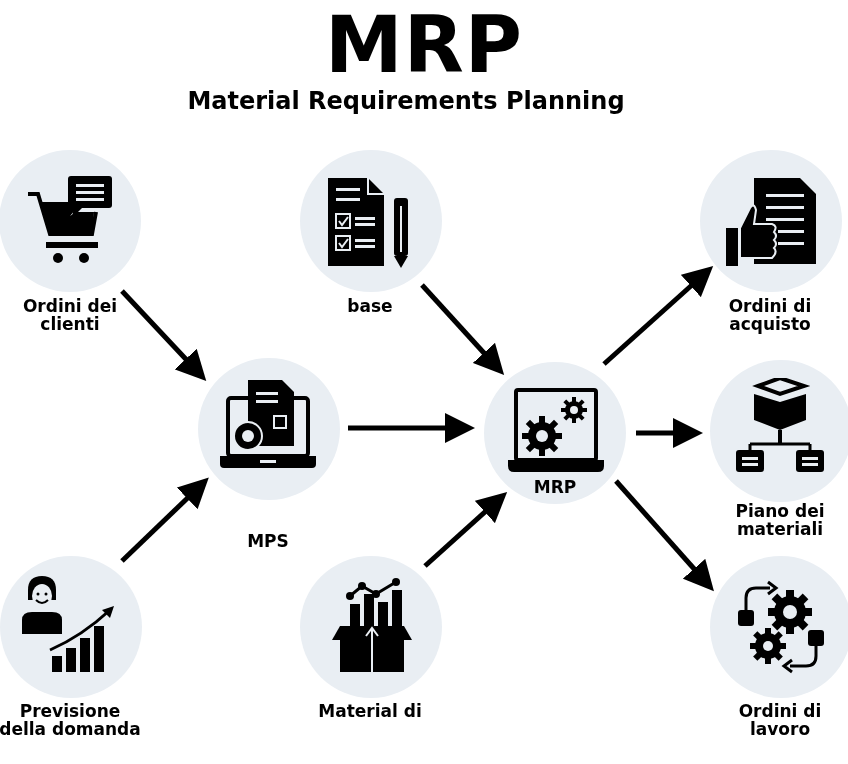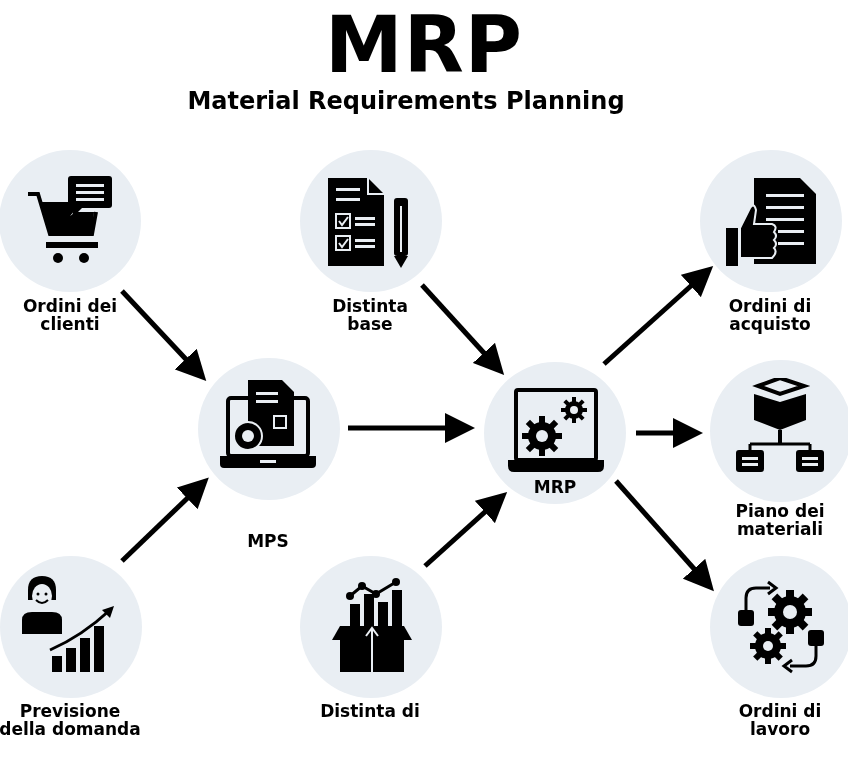--- a/index.html
+++ b/index.html
@@ -71,21 +71,20 @@
       <rect x="33" y="51" width="20" height="3" fill="#e9eef3"></rect>
     <rect x="14" y="64" width="14" height="14" fill="none" stroke="#e9eef3" stroke-width="2"></rect>
     <path d="M17,71 L20,75 L26,67" fill="none" stroke="#e9eef3" stroke-width="2"></path>
     <rect x="33" y="67" width="20" height="3" fill="#e9eef3"></rect>
       <rect x="33" y="73" width="20" height="3" fill="#e9eef3"></rect>
     <rect x="72" y="26" width="14" height="58" rx="3" fill="#000"></rect>
     <rect x="78" y="34" width="2" height="46" fill="#e9eef3"></rect>
     <path d="M72,84 H86 L79,96 z" fill="#000"></path>
   </svg>
   <div class="label" style="left:280px;top:297px;">
-    <div>Distinta</div>
     <div>base</div>
   </div>
 </div>
 
 <div class="node" style="left:0;top:0;">
   <div class="circle" style="left:700px;top:150px;"></div>
   <svg class="icon" style="left:722px;top:172px;" viewBox="0 0 100 100">
     <path d="M32,6 H78 L94,22 V92 H32 z" fill="#000"></path>
     <rect x="44" y="22" width="38" height="3" fill="#e9eef3"></rect>
     <rect x="44" y="34" width="38" height="3" fill="#e9eef3"></rect>
@@ -198,21 +197,21 @@
     <polyline points="28,20 40,10 54,18 74,6" fill="none" stroke="#000" stroke-width="3"></polyline>
     <circle cx="28" cy="20" r="4" fill="#000"></circle>
       <circle cx="40" cy="10" r="4" fill="#000"></circle>
     <circle cx="54" cy="18" r="4" fill="#000"></circle>
       <circle cx="74" cy="6" r="4" fill="#000"></circle>
     <path d="M18,50 H82 L90,64 H10 z" fill="#000"></path>
     <rect x="18" y="64" width="64" height="32" fill="#000"></rect>
     <path d="M50,52 V96 M44,60 L50,52 L56,60" fill="none" stroke="#e9eef3" stroke-width="2"></path>
   </svg>
   <div class="label" style="left:280px;top:702px;">
-    <div>Distinta di</div>
+    <div>Material di</div>
   </div>
 </div>
 
 <div class="node" style="left:0;top:0;">
   <div class="circle" style="left:710px;top:556px;"></div>
   <svg class="icon" style="left:730px;top:576px;" viewBox="0 0 100 100">
     <path d="M16,36 V22 Q16,12 26,12 H40" fill="none" stroke="#000" stroke-width="3"></path>
     <path d="M38,6 L46,12 L38,18" fill="none" stroke="#000" stroke-width="3"></path>
     <rect x="8" y="34" width="16" height="16" rx="3" fill="#000"></rect>
     <g fill="#000">

